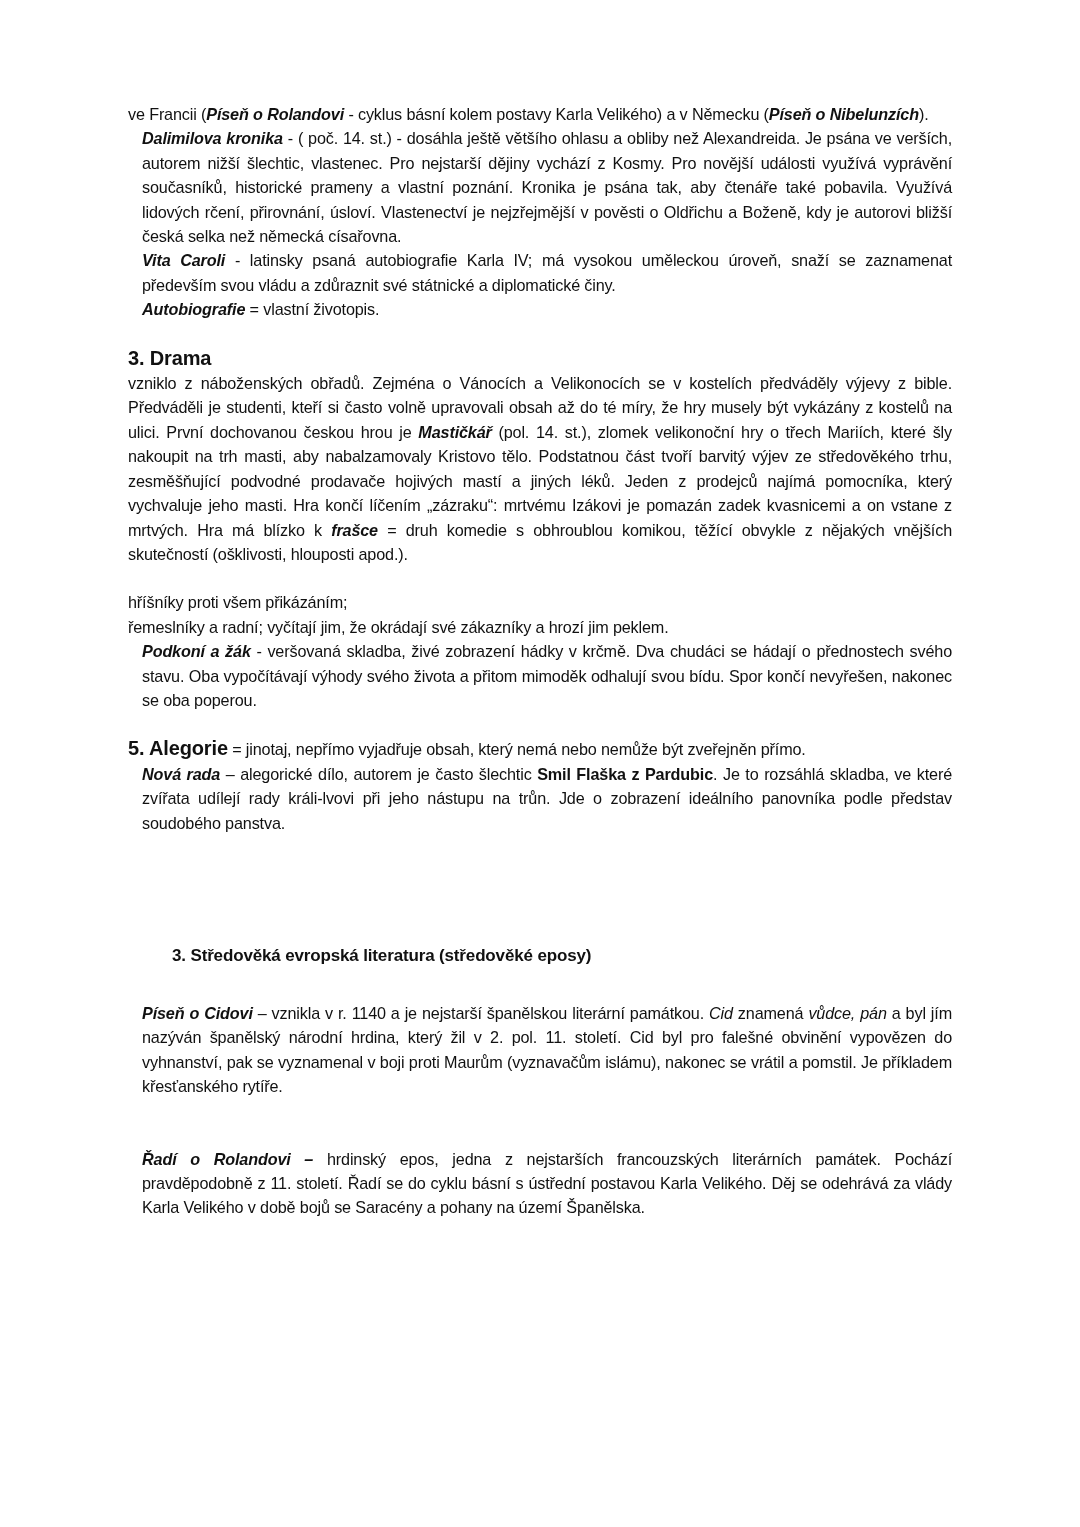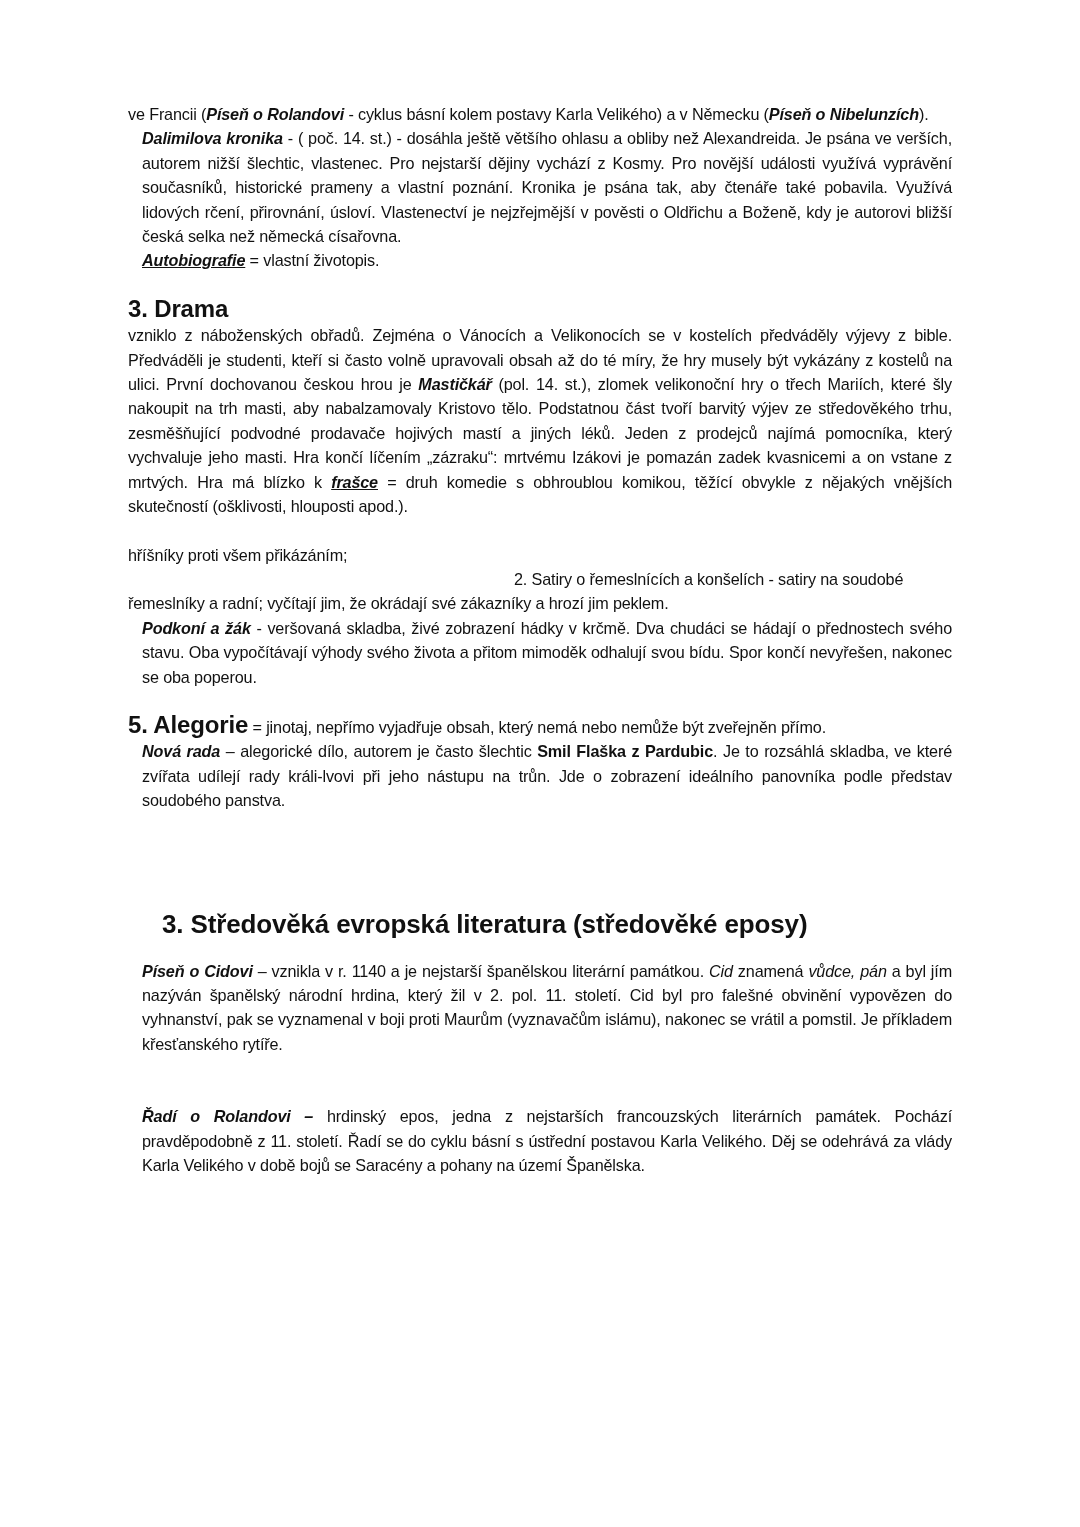--- a/index.html
+++ b/index.html
@@ -16,68 +16,68 @@
       left: 128px;
       top: 102px;
       width: 824px;
       font-size: 16.2px;
       line-height: 24.4px;
       letter-spacing: -0.15px;
     }
     p { margin: 0; text-align: justify; }
     .ind { padding-left: 14px; }
     b.i, .bi { font-weight: bold; font-style: italic; }
-    .u { text-decoration: underline; }
-    .h { font-weight: bold; font-size: 24px; }
+    .u { }
+    .h { font-weight: bold; font-size: 20px; }
     .gap { height: 24px; }
     .h3 {
-      font-size: 26px;
+      font-size: 17px;
       font-weight: bold;
-      margin: 0;
+      margin: 10px;
       padding-left: 34px;
       line-height: 30px;
     }
     .tab { display: inline-block; width: 22px; }
     .right-line { padding-left: 386px; }
   </style>
 </head>
 <body>
 
 <div class="page">
 
   <p>
     <span>ve Francii (</span><span class="bi">Píseň o Rolandovi</span><span> - cyklus básní kolem postavy Karla Velikého) a v Německu (</span><span class="bi">Píseň o Nibelunzích</span><span>).</span>
   </p>
 
   <p class="ind">
     <span class="bi">Dalimilova kronika</span><span> - ( poč. 14. st.) - dosáhla ještě většího ohlasu a obliby než Alexandreida. Je psána ve verších, autorem nižší šlechtic, vlastenec. Pro nejstarší dějiny vychází z Kosmy. Pro novější události využívá vyprávění současníků, historické prameny a vlastní poznání. Kronika je psána tak, aby čtenáře také pobavila. Využívá lidových rčení, přirovnání, úsloví. Vlastenectví je nejzřejmější v pověsti o Oldřichu a Boženě, kdy je autorovi bližší česká selka než německá císařovna.</span>
   </p>
 
+  <p class="ind">
+    <span class="bi">Vita Caroli</span><span> - latinsky psaná autobiografie Karla IV; má vysokou uměleckou úroveň, snaží se zaznamenat především svou vládu a zdůraznit své státnické a diplomatické činy.</span>
+  </p>
 
   <p class="ind">
     <span class="bi u">Autobiografie</span><span> = vlastní životopis.</span>
   </p>
 
   <div class="gap"></div>
 
   <p>
     <span class="h">3. Drama</span>
   </p>
   <p>
     <span>vzniklo z náboženských obřadů. Zejména o Vánocích a Velikonocích se v kostelích předváděly výjevy z bible. Předváděli je studenti, kteří si často volně upravovali obsah až do té míry, že hry musely být vykázány z kostelů na ulici. První dochovanou českou hrou je </span><span class="bi">Mastičkář</span><span> (pol. 14. st.), zlomek velikonoční hry o třech Mariích, které šly nakoupit na trh masti, aby nabalzamovaly Kristovo tělo. Podstatnou část tvoří barvitý výjev ze středověkého trhu, zesměšňující podvodné prodavače hojivých mastí a jiných léků. Jeden z prodejců najímá pomocníka, který vychvaluje jeho masti. Hra končí líčením „zázraku“: mrtvému Izákovi je pomazán zadek kvasnicemi a on vstane z mrtvých. Hra má blízko k </span><span class="bi u">frašce</span><span> = druh komedie s obhroublou komikou, těžící obvykle z nějakých vnějších skutečností (ošklivosti, hlouposti apod.).</span>
   </p>
 
   <div class="gap"></div>
 
 
   <p>
     <span>hříšníky proti všem přikázáním;</span>
-  </p>
-  <p class="right-line">
-    <span>2. Satiry o řemeslnících a konšelích - satiry na soudobé</span>
   </p>
   <p>
     <span>řemeslníky a radní; vyčítají jim, že okrádají své zákazníky a hrozí jim peklem.</span>
   </p>
 
   <p class="ind">
     <span class="bi">Podkoní a žák</span><span> - veršovaná skladba, živé zobrazení hádky v krčmě. Dva chudáci se hádají o přednostech svého stavu. Oba vypočítávají výhody svého života a přitom mimoděk odhalují svou bídu. Spor končí nevyřešen, nakonec se oba poperou.</span>
   </p>
 
   <div class="gap"></div>

